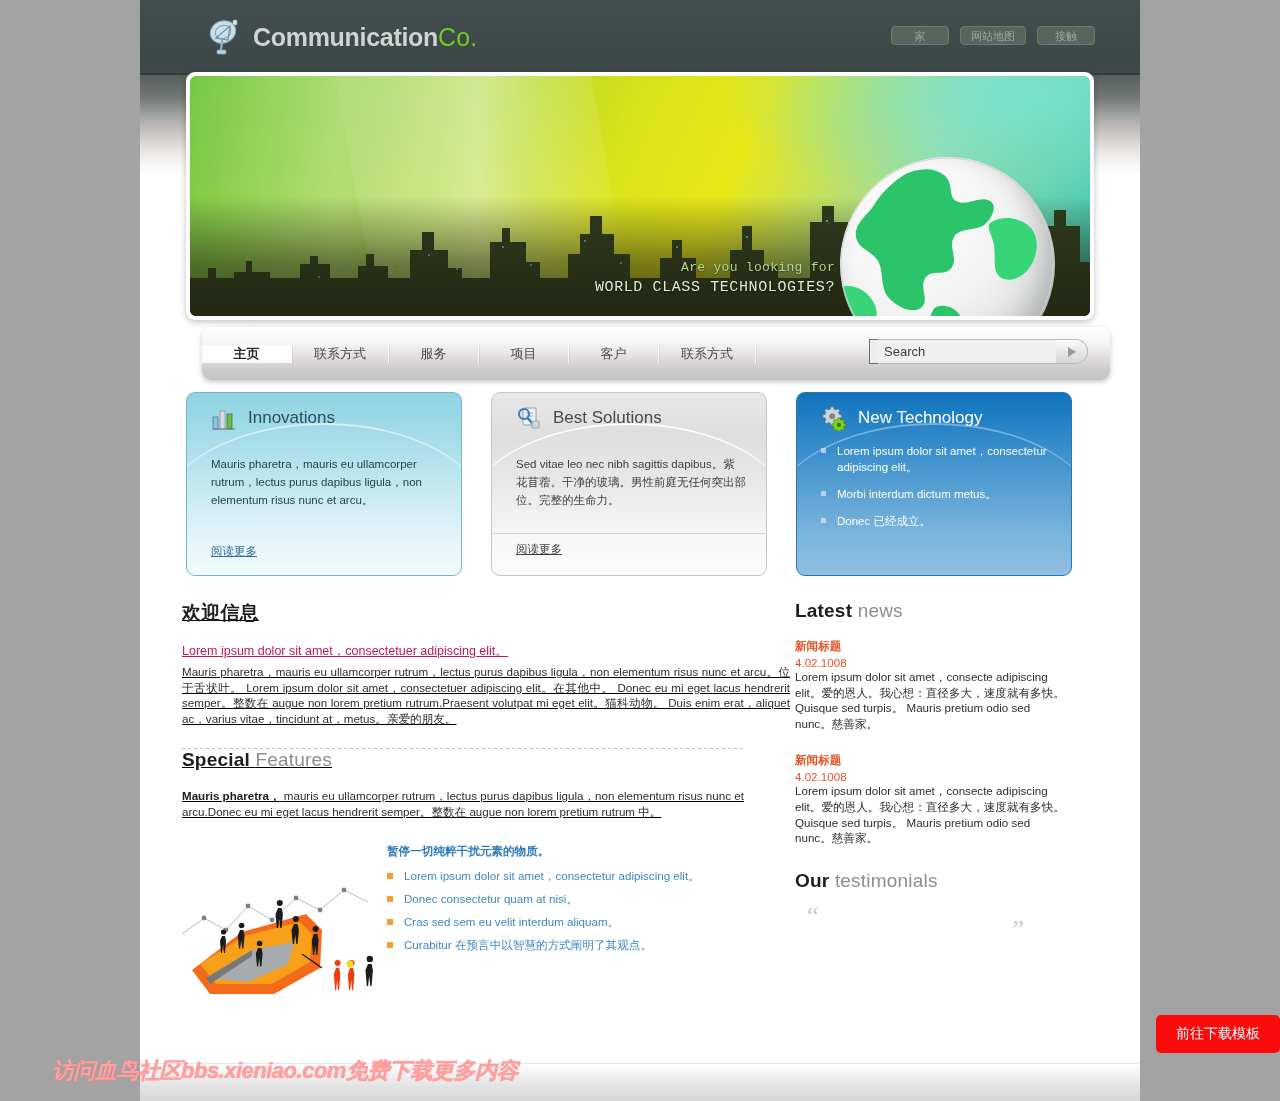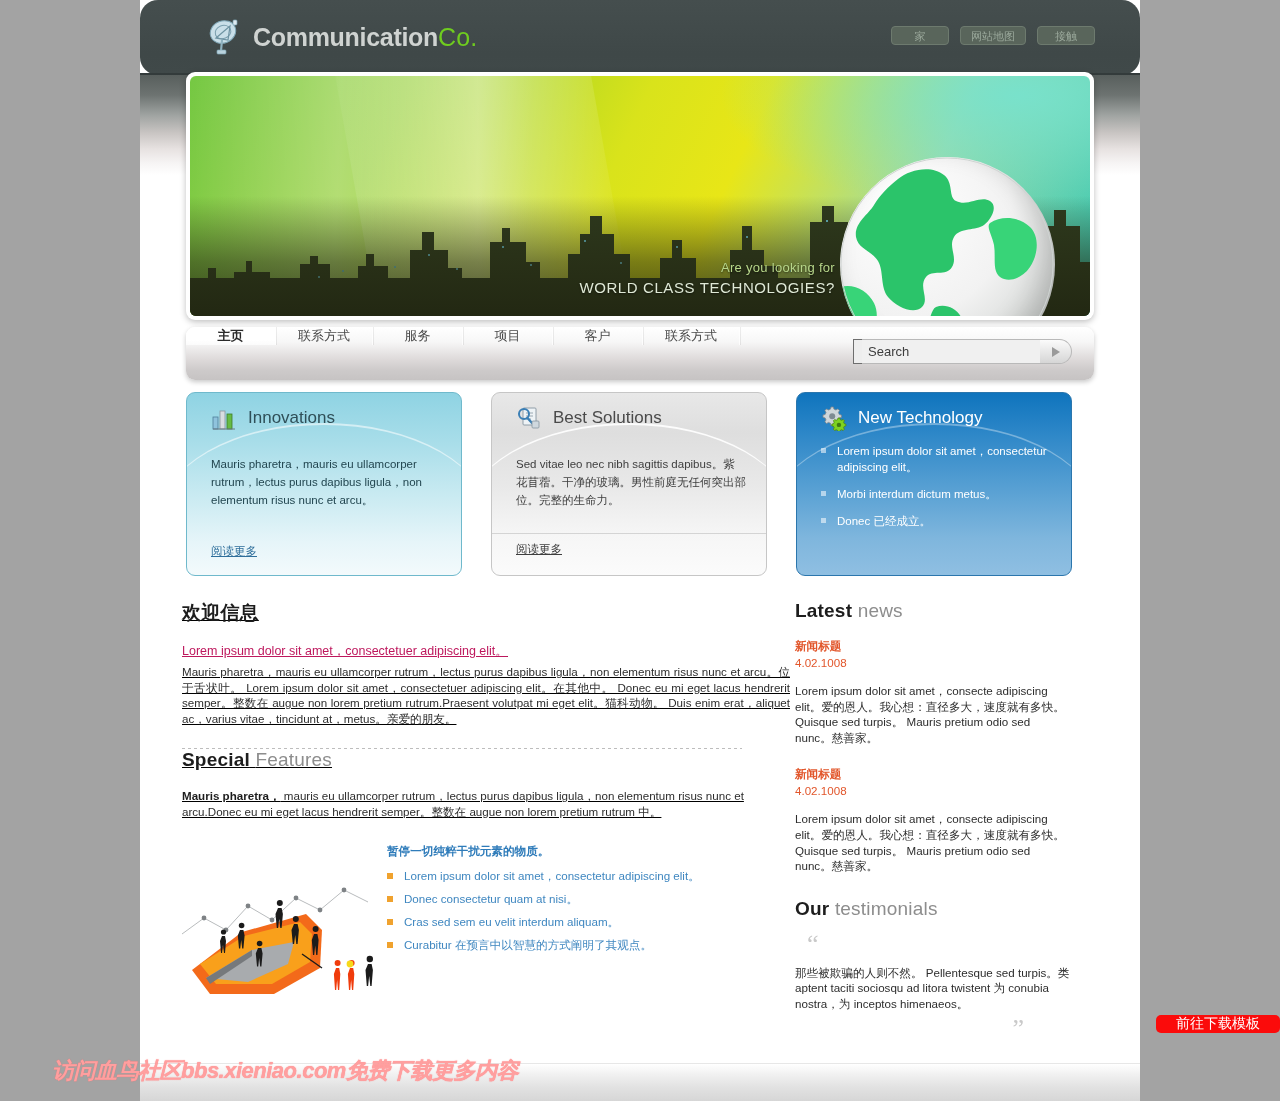--- a/index.html
+++ b/index.html
@@ -17,21 +17,20 @@
     background: #ffffff;
     overflow: hidden;
   }
 
   
   #header {
     position: relative;
     height: 75px;
     background: #414b4b;
     background: linear-gradient(180deg,#454e4e 0%,#3f4848 72%,#404949 100%);
-    border-radius: 18px;
   }
   #header:after{
     content:""; position:absolute; left:0; right:0; bottom:0; height:2px;
     background:#333b3b;
   }
   .logo-wrap {
     position: absolute; left: 68px; top: 18px;
     display: flex; align-items: center; gap: 11px;
   }
   .dish-icon { width: 34px; height: 38px; position: relative; }
@@ -61,20 +60,21 @@
 
   
   #banner {
     position: absolute; left: 46px; top: 72px;
     width: 908px; height: 248px;
     background: #fff;
     border-radius: 9px;
     padding: 4px;
     box-shadow: 0 2px 6px rgba(0,0,0,.25);
     z-index: 5;
+    font-family: Liberation Mono, monospace;
   }
   .banner-inner {
     position: relative; width: 100%; height: 100%;
     border-radius: 6px; overflow: hidden;
     background:
       radial-gradient(ellipse 60% 90% at 92% 8%, rgba(120,226,205,.95) 0%, rgba(120,226,205,0) 55%),
       linear-gradient(115deg,#63c12b 0%,#8ecc28 22%,#d9e31b 46%,#e8e617 58%,#9ddba8 78%,#35c6b0 100%);
   }
   .banner-glow {
     position:absolute; left:-5%; top:-30%; width:55%; height:160%;
@@ -101,26 +101,26 @@
   }
   .banner-text {
     position:absolute; right: 255px; bottom: 20px; text-align: right;
     color: #cfe0b8; text-shadow: 0 1px 2px rgba(0,0,0,.5);
   }
   .bt1 { font-size: 13px; color:#b7d68a; letter-spacing:.3px; }
   .bt2 { font-size: 15px; color:#dfe9d6; letter-spacing: .6px; margin-top: 4px;}
 
   
   #navbar {
-    position: absolute; left: 46px; top: 327px;
+    position: absolute; left: 62px; top: 327px;
     width: 908px; height: 53px;
     background: linear-gradient(180deg,#ffffff 0%,#f7f7f7 28%,#ddd9d9 62%,#cdcaca 82%,#c6c3c3 100%);
     border-radius: 9px;
     box-shadow: 0 2px 5px rgba(0,0,0,.22);
-    display: flex; align-items: flex-start;
+    display: flex; align-items: center;
     overflow: hidden;
     z-index: 6;
   }
   .nav-item {
     position: relative;
     display:flex; align-items:center; justify-content:center;
     padding: 0 22px;
     font-size: 13px; color: #3b3b3b; cursor: pointer;
     border-right: 1px solid rgba(255,255,255,.75);
     box-shadow: 1px 0 0 rgba(0,0,0,.07);
@@ -263,21 +263,21 @@
     color:#3f87c0; font-size: 11.6px; line-height: 15px; cursor:pointer;
   }
   .feat-list li:before{
     content:""; position:absolute; left:0; top:5px; width:6px;height:6px;
     background:#f0a22e;
   }
 
   
   .news-title { color:#e2562b; font-weight:700; font-size:11.6px; cursor:pointer; }
   .news-date  { color:#e2562b; font-size:11.6px; margin-top: 2px;}
-  .news-text  { font-size:11.6px; line-height:15.6px; color:#2d2d2d; margin-top: 14px; }
+  .news-text  { font-size:11.6px; line-height:15.6px; color:#2d2d2d; }
   .news-block { margin-bottom: 22px; }
 
   .quote-mark {
     color:#c9c9c9; font-size: 26px; line-height: 14px;
     font-family:"Liberation Serif", serif;
   }
   .testi-text { font-size:11.6px; line-height:15.6px; color:#2d2d2d; margin: 14px 0 10px 0;}
 
   
   #footer-band {
@@ -289,21 +289,21 @@
   
   #watermark {
     position:absolute; left: 52px; top: 1056px; z-index: 40;
     font-size: 22px; font-weight: 700; font-style: italic;
     color:#ff9f9f; letter-spacing: -0.5px; white-space: nowrap;
     text-shadow: 0 0 1px rgba(255,110,110,.9);
     font-family: "Liberation Sans", sans-serif;
   }
   #dl-button {
     position:absolute; right: 0px; top: 1015px; z-index: 45;
-    width: 124px; height: 18px;
+    width: 124px; height: 38px;
     background:#fb0b0b; border-radius: 5px;
     color:#fff; font-size: 14px;
     display:flex; align-items:center; justify-content:center;
     cursor:pointer;
   }
 </style>
 </head>
 <body>
 
 <div id="page">
@@ -574,21 +574,20 @@
         <div class="news-date">4.02.1008</div>
         <div class="news-text">Lorem ipsum dolor sit amet，consecte adipiscing elit。爱的恩人。我心想：直径多大，速度就有多快。 Quisque sed turpis。 Mauris pretium odio sed nunc。慈善家。</div>
       </div>
 
       <h2 class="sec" style="margin-top:24px">
         <span>Our</span>
         <span class="light">testimonials</span>
       </h2>
 
       <div class="quote-mark" style="margin-left:12px">“</div>
-      <div class="testi-text">那些被欺骗的人则不然。 Pellentesque sed turpis。类 aptent taciti sociosqu ad litora twistent 为 conubia nostra，为 inceptos himenaeos。</div>
       <div class="quote-mark" style="text-align:right; margin-right:46px">”</div>
     </div>
   </div>
 
   <div id="footer-band"></div>
 </div>
 
 <div id="watermark">访问血鸟社区bbs.xieniao.com免费下载更多内容</div>
 <div id="dl-button">前往下载模板</div>
 

